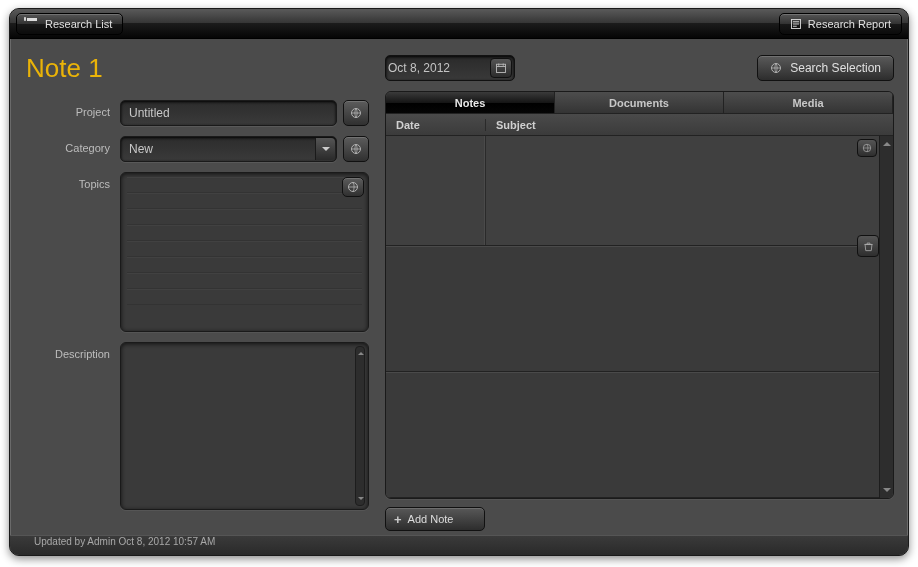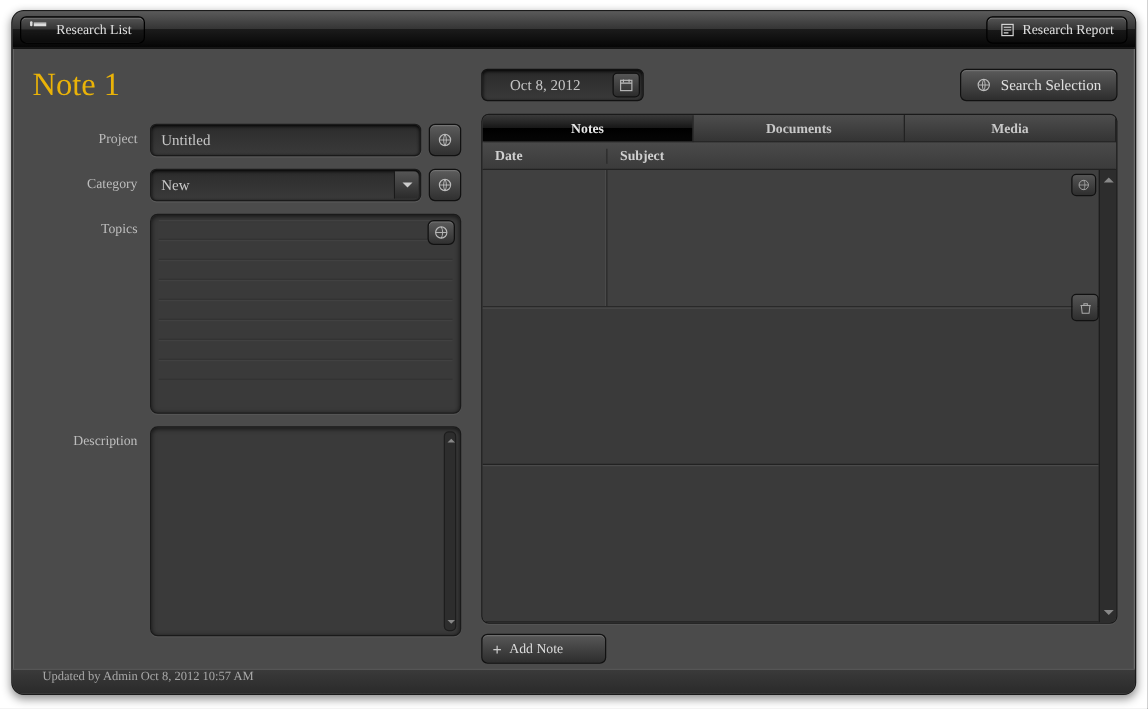--- a/index.html
+++ b/index.html
@@ -1,21 +1,21 @@
 <!DOCTYPE html>
 <html><head>
 <meta charset="utf-8">
 <style>
   * { box-sizing: border-box; margin: 0; padding: 0; }
   html, body { width: 918px; height: 567px; background: #fff; font-family: Arial, Helvetica, sans-serif; }
   .outer {
     width: 900px; height: 548px; margin: 8px auto; border-radius: 10px;
     background: #4b4b4b; border: 1px solid #1a1a1a;
     box-shadow: 0 3px 8px rgba(0,0,0,0.45), inset 0 0 0 1px #6a6a6a;
-    display: flex; flex-direction: column; overflow: hidden; font-family: Liberation Serif, serif;
+    display: flex; flex-direction: column; overflow: hidden;
   }
   
   .toolbar {
     height: 30px;
     background: linear-gradient(#5a5a5a 0%, #353535 48%, #1b1b1b 50%, #050505 100%);
     border-bottom: 1px solid #000;
     display: flex; align-items: center; padding: 0 6px; gap: 6px;
   }
   .spacer { flex: 1; }
   .tbtn {
@@ -76,21 +76,21 @@
   .desc-box .sb:before { top:2px; border-bottom-color:#888; }
   .desc-box .sb:after { bottom:2px; border-top-color:#888; }
 
   
   .right { flex:1; display:flex; flex-direction:column; }
   .right-top { display:flex; align-items:center; gap:8px; margin-top: 4px; margin-bottom:10px; }
   .date-field {
     width:130px; height:26px; border-radius:5px;
     background:linear-gradient(#2a2a2a,#393939); border:1px solid #111;
     box-shadow: inset 0 1px 3px #000; display:flex; align-items:center;
-    padding: 0 22px; color:#c4c4c4; font-size:12px; position:relative;
+    padding: 0 2px; color:#c4c4c4; font-size:12px; position:relative;
   }
   .date-field .cal {
     position:absolute; right:2px; top:2px; bottom:2px; width:22px;
     background:linear-gradient(#555,#2c2c2c); border-radius:4px; border:1px solid #111;
     display:flex; align-items:center; justify-content:center;
   }
   .date-field .cal svg { width:12px; height:12px; fill:#bbb; }
   .search-sel {
     height:26px; padding:0 12px; border-radius:5px;
     background:linear-gradient(#5a5a5a,#2d2d2d); border:1px solid #111;

